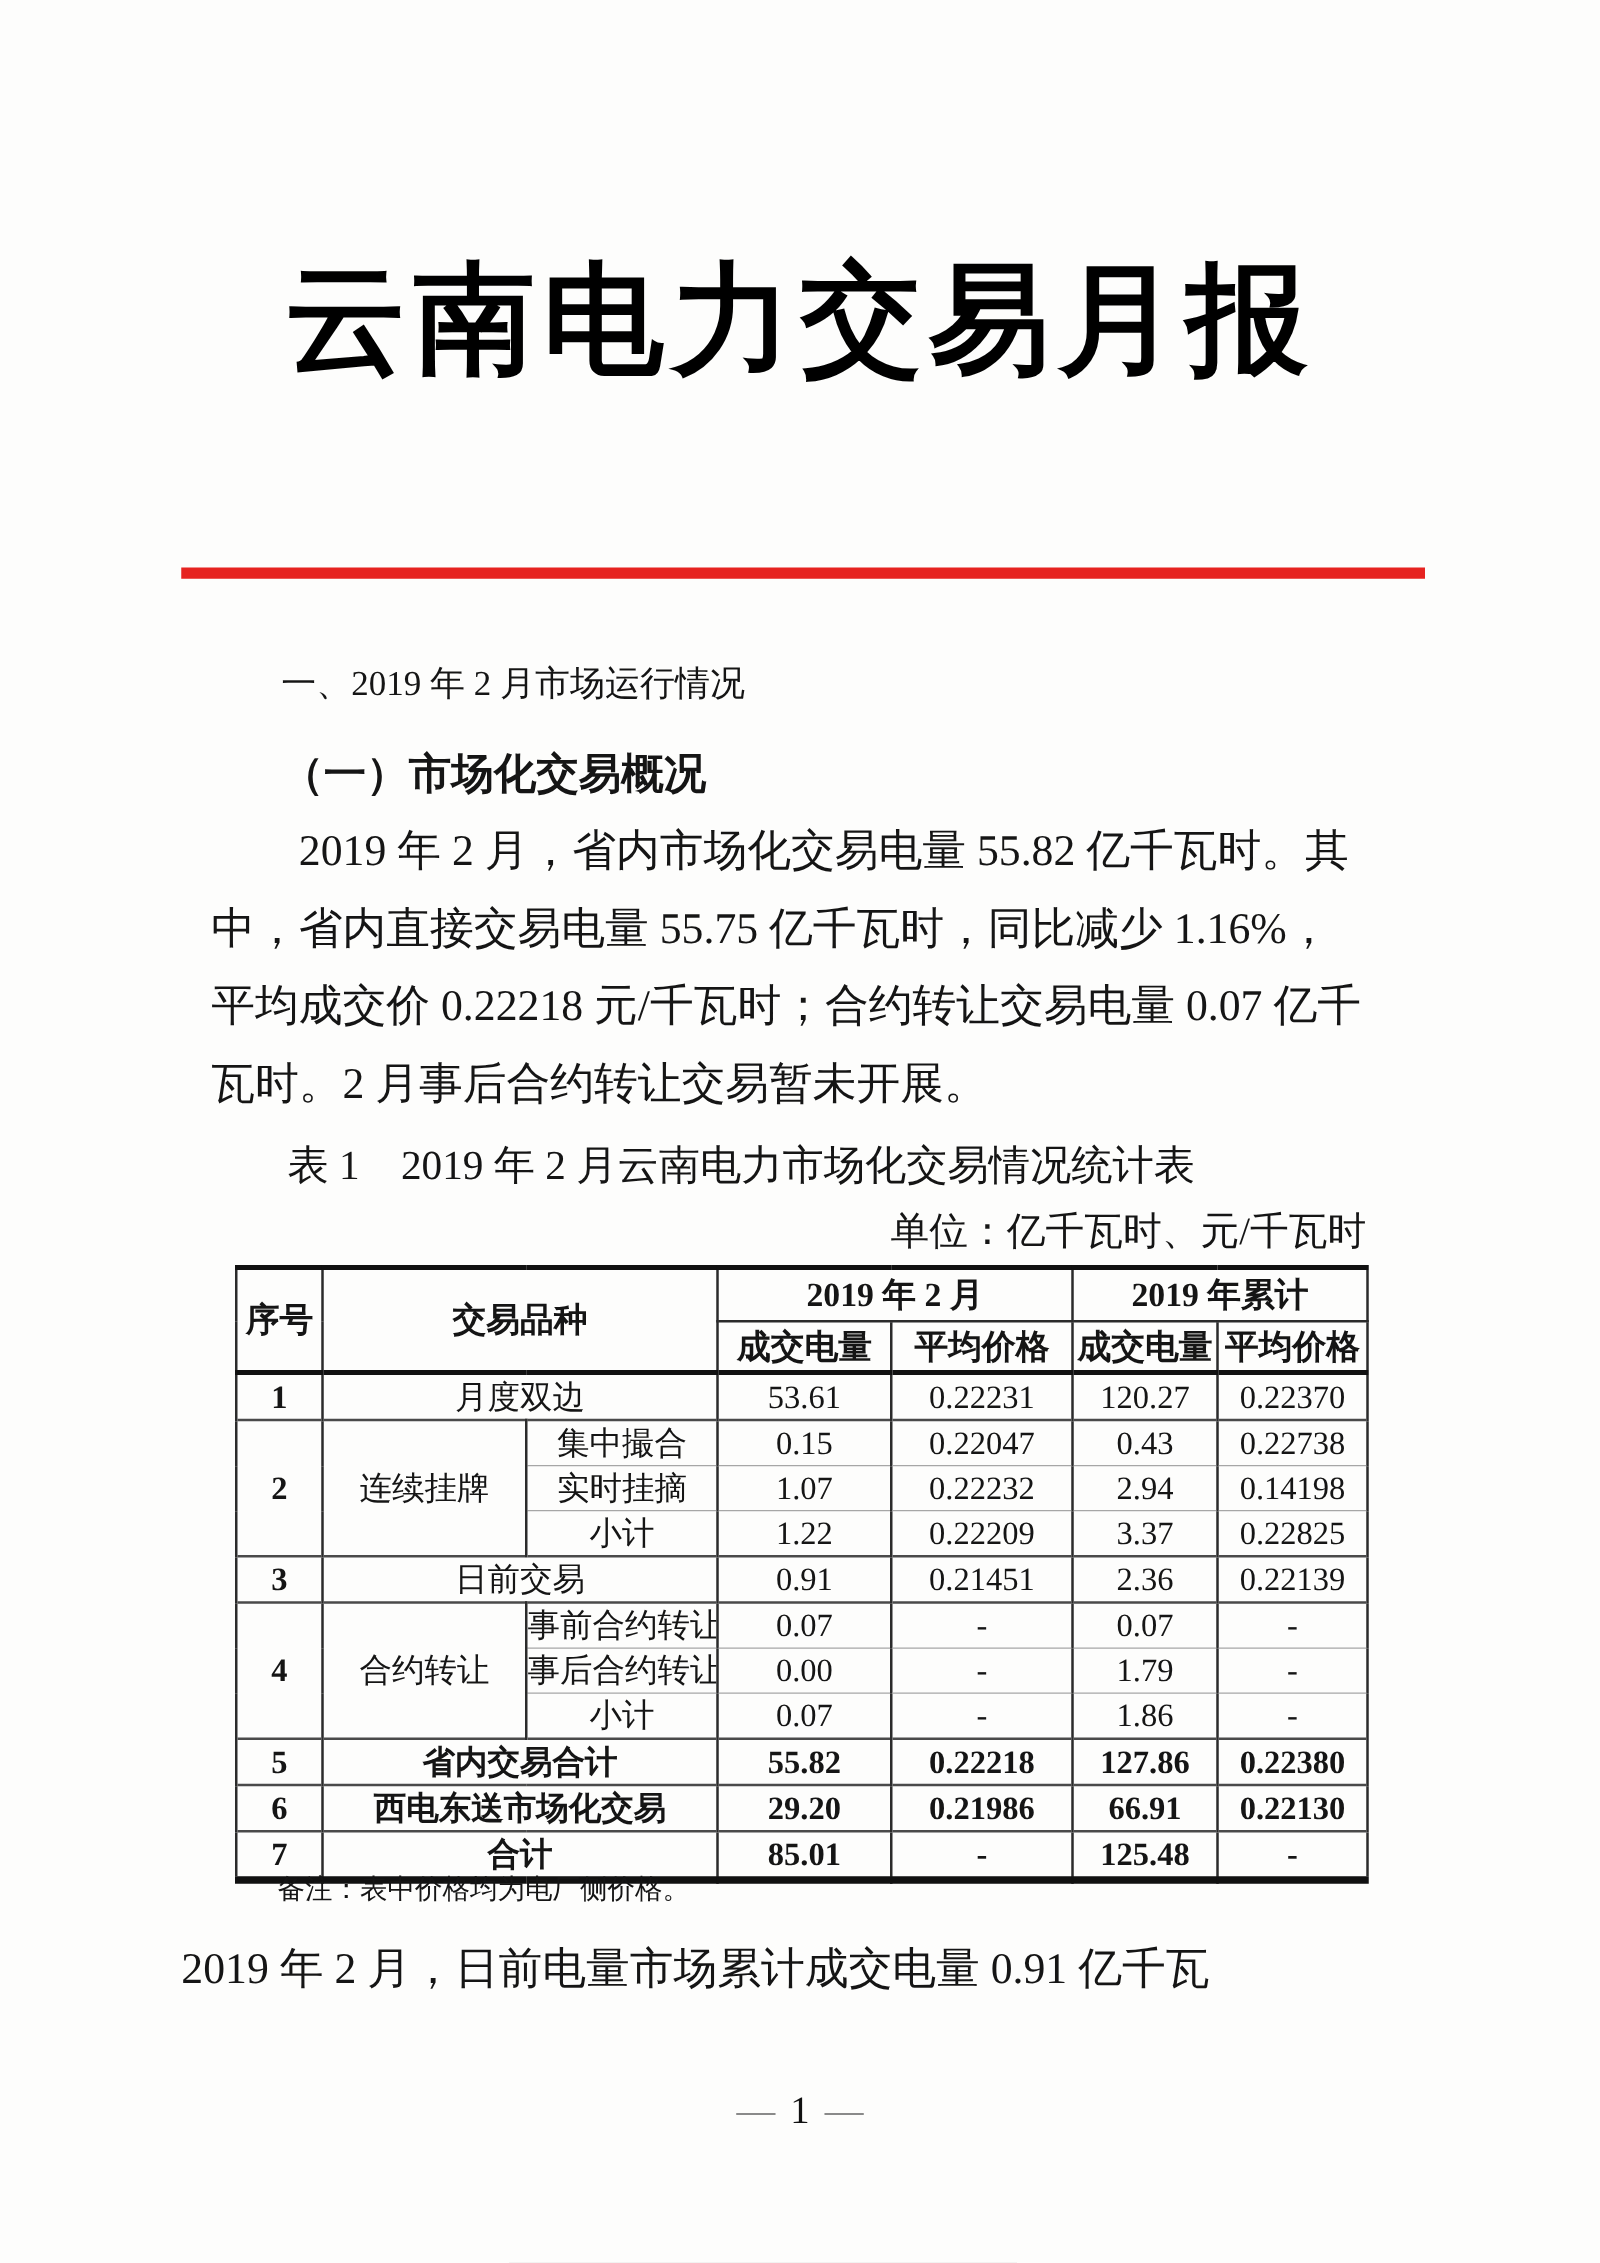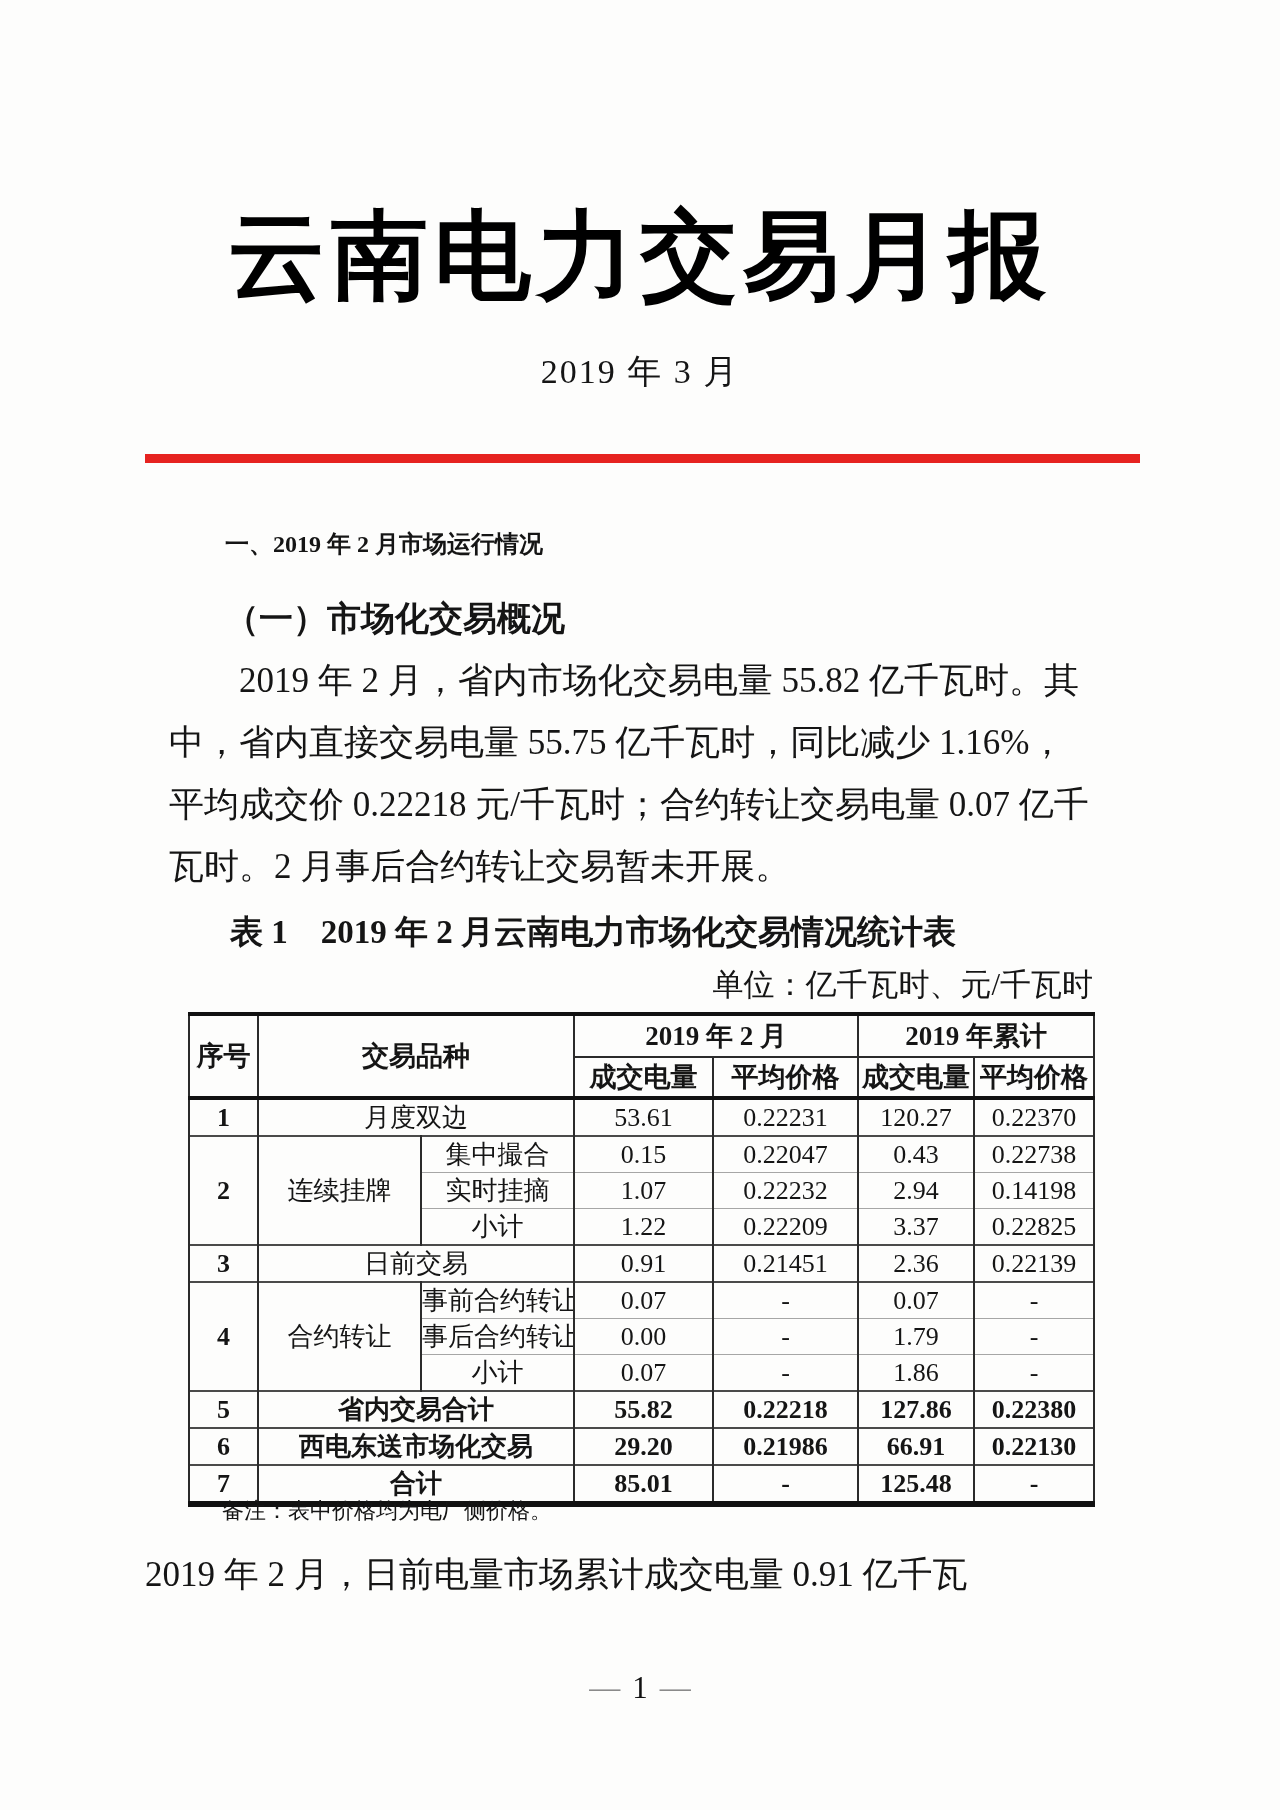--- a/index.html
+++ b/index.html
@@ -14,26 +14,26 @@
     letter-spacing:6px; color:#e60012; white-space:nowrap;
   }
   .doc-date {
     position:absolute; top:349px; left:0; width:100%;
     text-align:center; font-size:34px; letter-spacing:2px;
   }
   .red-rule {
     position:absolute; top:454px; left:145px; width:995px; height:9px;
     background:#e62320;
   }
-  .h1 { position:absolute; top:528px; left:225px; font-size:24px; font-weight:bold; white-space:nowrap; }
+  .h1 { position:absolute; top:528px; left:225px; font-size:28px; font-weight:normal; white-space:nowrap; }
   .h2 { position:absolute; top:596px; left:225px; font-size:34px; font-weight:bold; white-space:nowrap; }
   .para1 { position:absolute; top:650px; left:145px; width:995px; font-size:35px;margin-left:24px; }
   .pline { height:62px; line-height:62px; white-space:nowrap; overflow:hidden; }
   .indent { text-indent:70px; }
-  .tbl-caption { position:absolute; top:910px; left:230px; font-size:33px; white-space:nowrap;font-weight:bold; }
+  .tbl-caption { position:absolute; top:910px; left:230px; font-size:33px; white-space:nowrap; }
   .tbl-unit { position:absolute; top:964px; left:145px; width:948px; text-align:right; font-size:31px; white-space:nowrap; }
 
   table.stats {
     position:absolute; top:1012px; left:188px; width:905px;
     border-collapse:collapse; table-layout:fixed; text-align:center;
     font-size:26px;
     border-top:4px solid #111; border-bottom:6px solid #111;
     border-left:2px solid #222; border-right:2px solid #222;
   }
   table.stats th {
@@ -61,21 +61,20 @@
   .footer { position:absolute; top:1670px; left:0; width:100%; text-align:center; font-size:31px; }
   .footer .dash { color:#8a8a8a; margin:0 12px; }
   .footer .pagenum { color:#111; }
 </style>
 </head>
 <body>
 
 <div class="page">
 
   <h1 class="doc-title" style="color: #000000;">云南电力交易月报</h1>
-  <div class="doc-date">2019 年 3 月</div>
   <div class="red-rule" style="background: rgb(230, 35, 32);"></div>
 
   <div class="h1">一、2019 年 2 月市场运行情况</div>
   <div class="h2">（一）市场化交易概况</div>
 
   <div class="para1">
     <div class="pline indent">2019 年 2 月，省内市场化交易电量 55.82 亿千瓦时。其</div>
     <div class="pline">中，省内直接交易电量 55.75 亿千瓦时，同比减少 1.16%，</div>
     <div class="pline">平均成交价 0.22218 元/千瓦时；合约转让交易电量 0.07 亿千</div>
     <div class="pline">瓦时。2 月事后合约转让交易暂未开展。</div>

